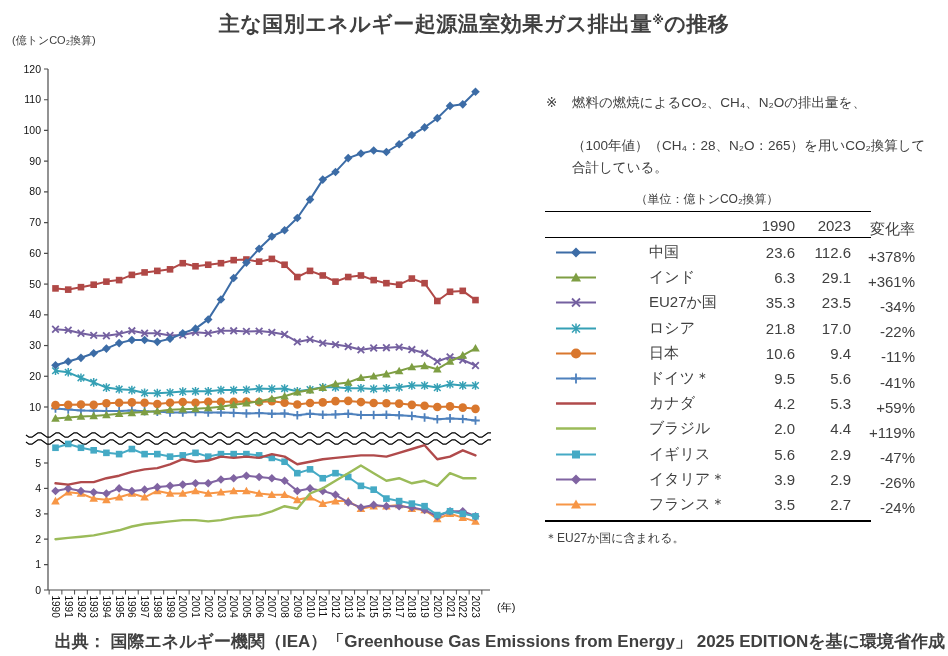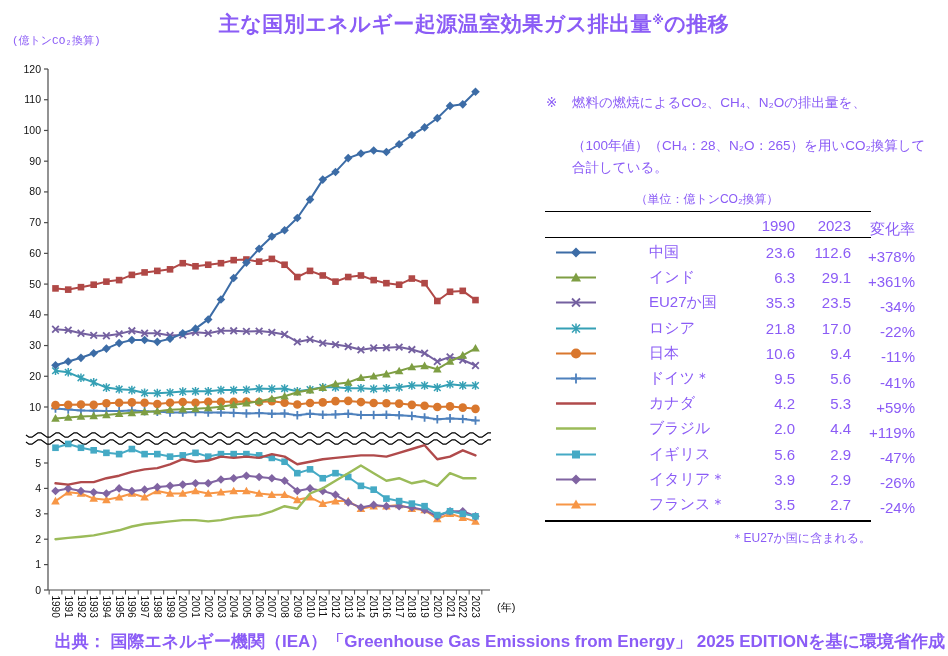--- a/index.html
+++ b/index.html
@@ -1,37 +1,37 @@
 <!DOCTYPE html>
 <html><head>
 <meta charset="utf-8">
 <style>
   html,body{margin:0;padding:0;background:#fff;}
   .page{position:relative;width:948px;height:656px;background:#ffffff;overflow:hidden;
-        font-family:"Liberation Sans","DejaVu Sans",sans-serif;color:#8b5cf6;}
+        font-family:"Liberation Sans","DejaVu Sans",sans-serif;color:#404040;border-radius:15px;}
   .title{position:absolute;top:10px;left:0;width:948px;text-align:center;
          font-size:21px;font-weight:bold;letter-spacing:0.5px;}
   .title-sup{font-size:12px;vertical-align:7px;font-weight:bold;}
-  .y-unit{position:absolute;left:12px;top:33px;font-size:11px;font-family:Liberation Mono, monospace;}
+  .y-unit{position:absolute;left:12px;top:33px;font-size:11px;}
   #chart-svg{position:absolute;left:0;top:44px;}
   .note{position:absolute;left:546px;top:92px;width:396px;font-size:13.5px;
         line-height:21.5px;display:flex;}
   .note-mark{width:26px;flex:none;}
   .tbl{position:absolute;left:545px;top:191px;width:326px;}
   .tbl-unit{text-align:center;font-size:12px;padding:0 2px 3px 0;border-bottom:1px solid #000;}
   .tbl-head{display:flex;align-items:center;height:23px;border-bottom:1.5px solid #000;
             font-size:15px;padding-top:2px;}
   #tbl-rows{border-bottom:2.5px solid #000;padding:2px 0 3px 0;}
   .tbl-row{display:flex;align-items:center;height:25.2px;font-size:15px;}
   .c-marker{width:56px;flex:none;display:flex;align-items:center;padding-left:9px;box-sizing:border-box;}
   .c-name{width:100px;flex:none;text-align:left;margin-left:48px;}
   .c-n1{width:46px;flex:none;text-align:right;}
   .c-n2{width:56px;flex:none;text-align:right;}
   .c-chg{width:64px;flex:none;text-align:right;margin-top:7px;}
-  .tbl-foot{font-size:12px;margin-top:8px;text-align:right;}
+  .tbl-foot{font-size:12px;margin-top:8px;text-align:left;}
   .source{position:absolute;right:3px;bottom:3px;font-size:17px;font-weight:bold;}
 </style>
 </head>
 <body>
 
 <div class="page">
 
   <div class="title">
     <span>主な国別エネルギー起源温室効果ガス排出量</span><span class="title-sup">※</span><span>の推移</span>
   </div>

